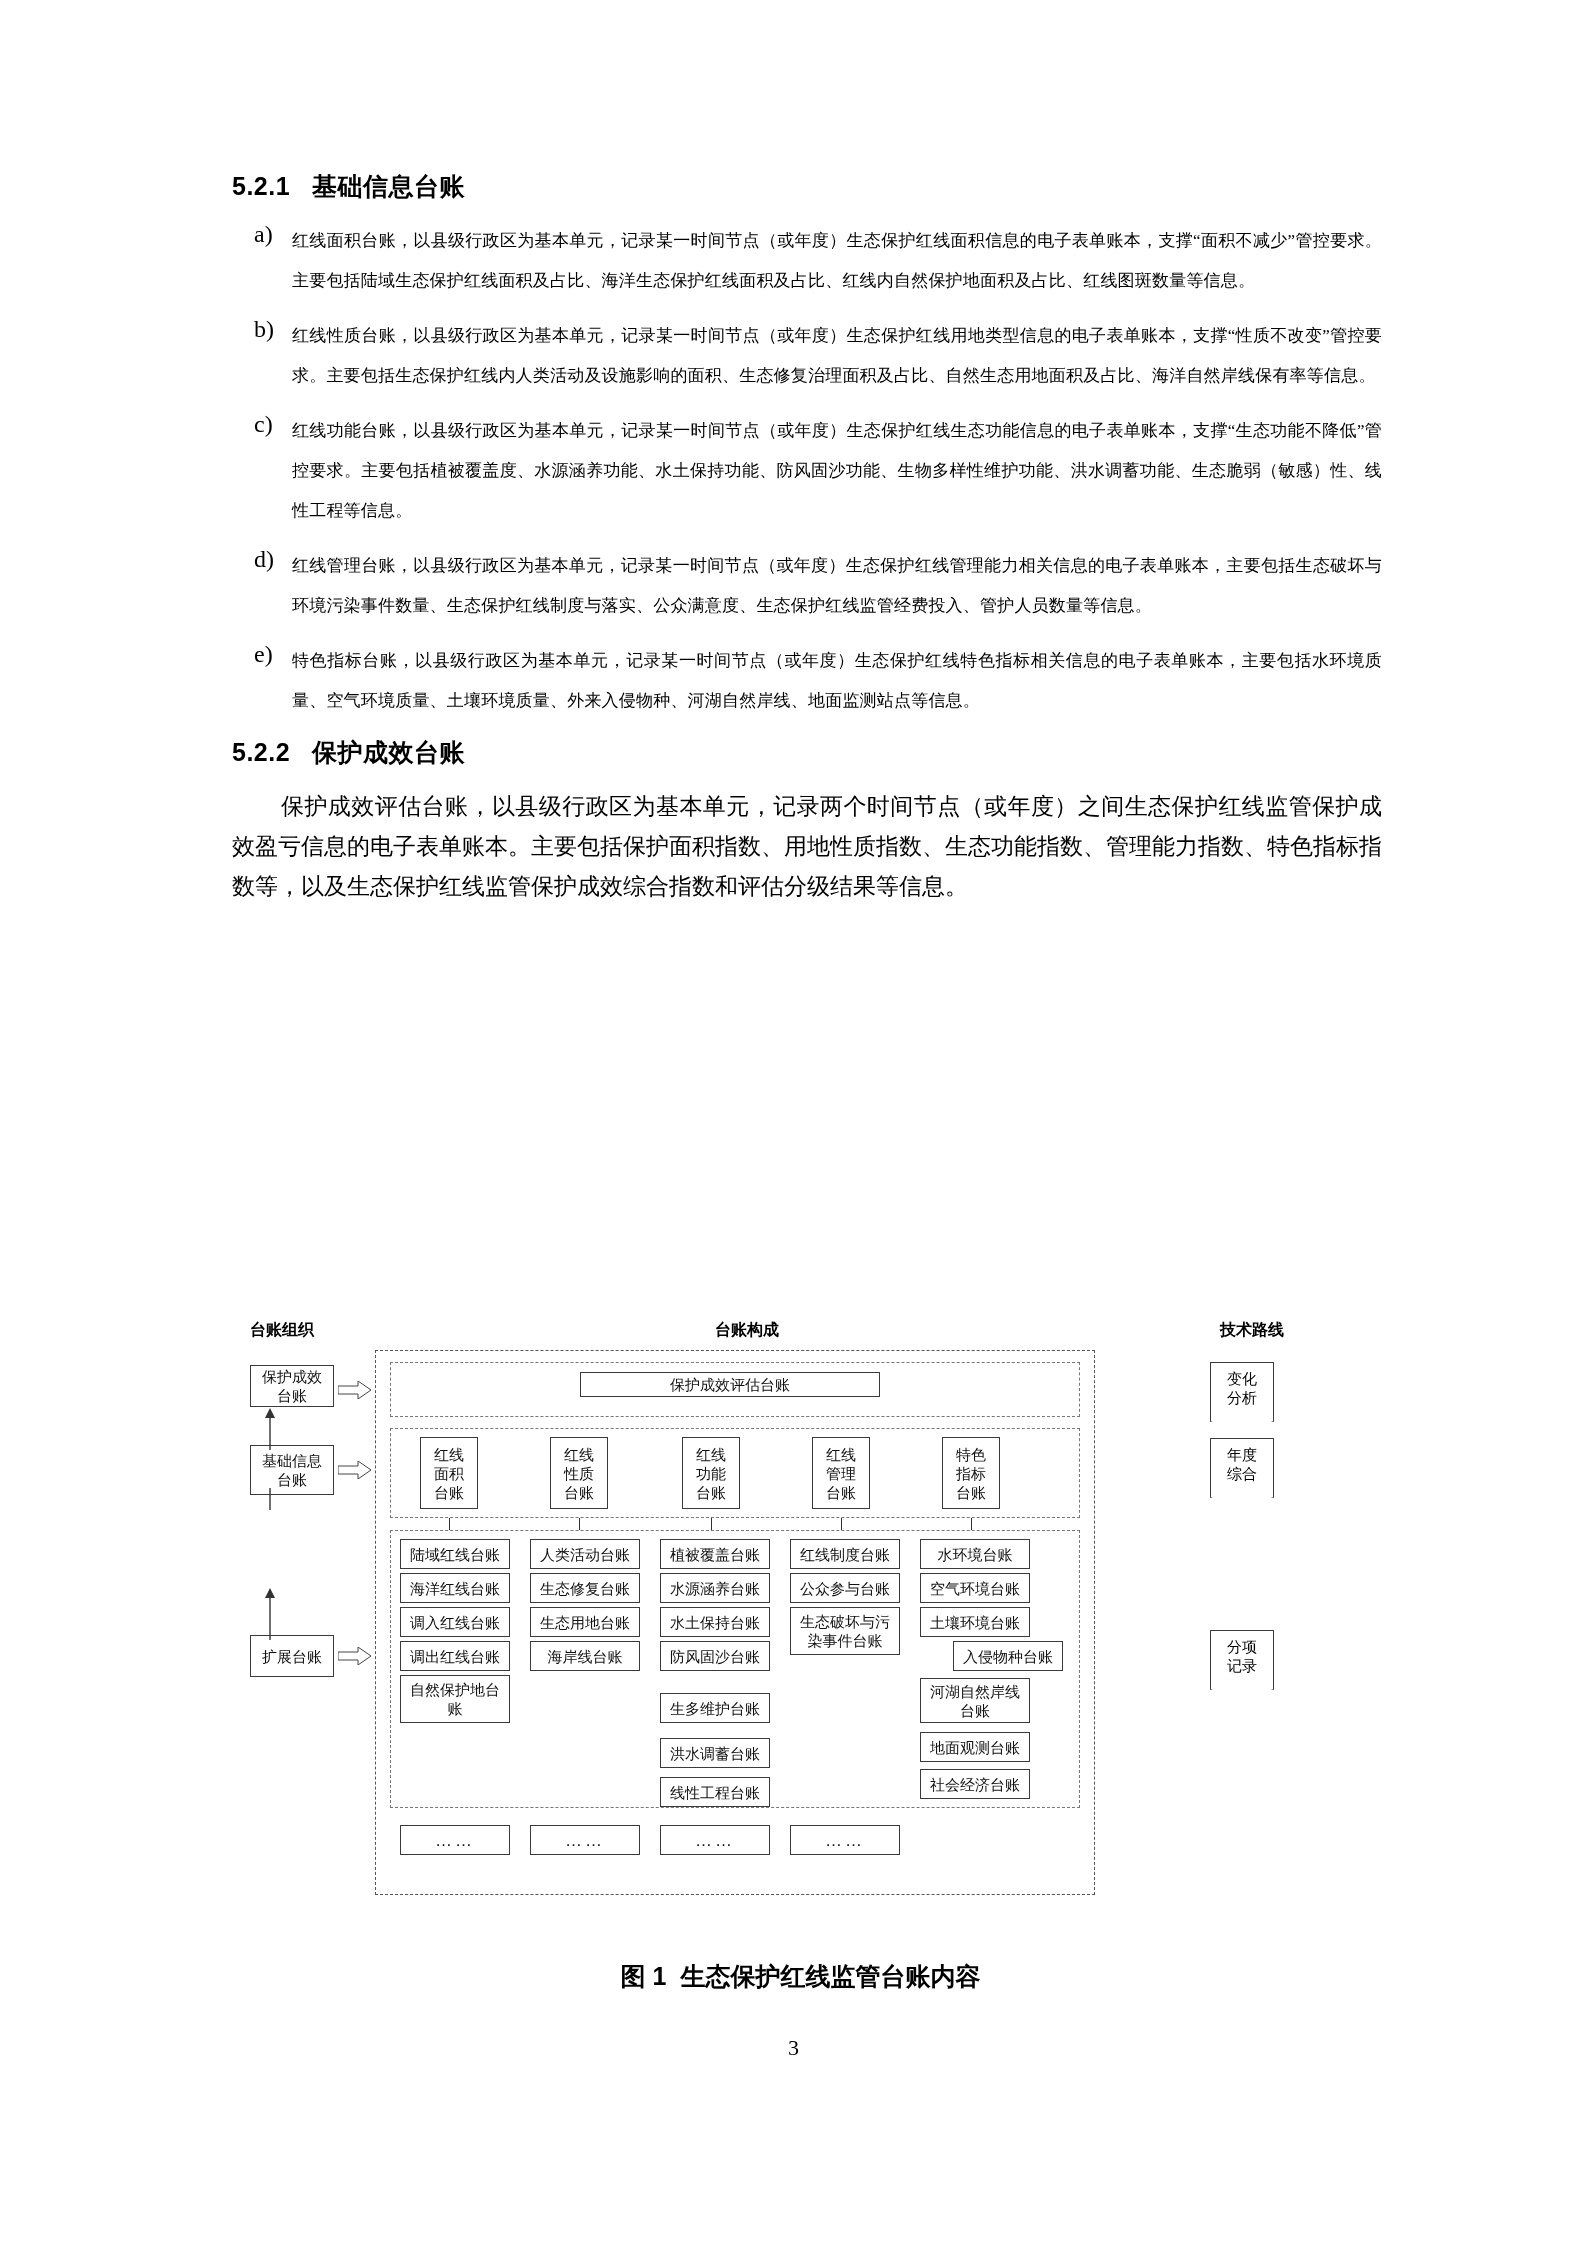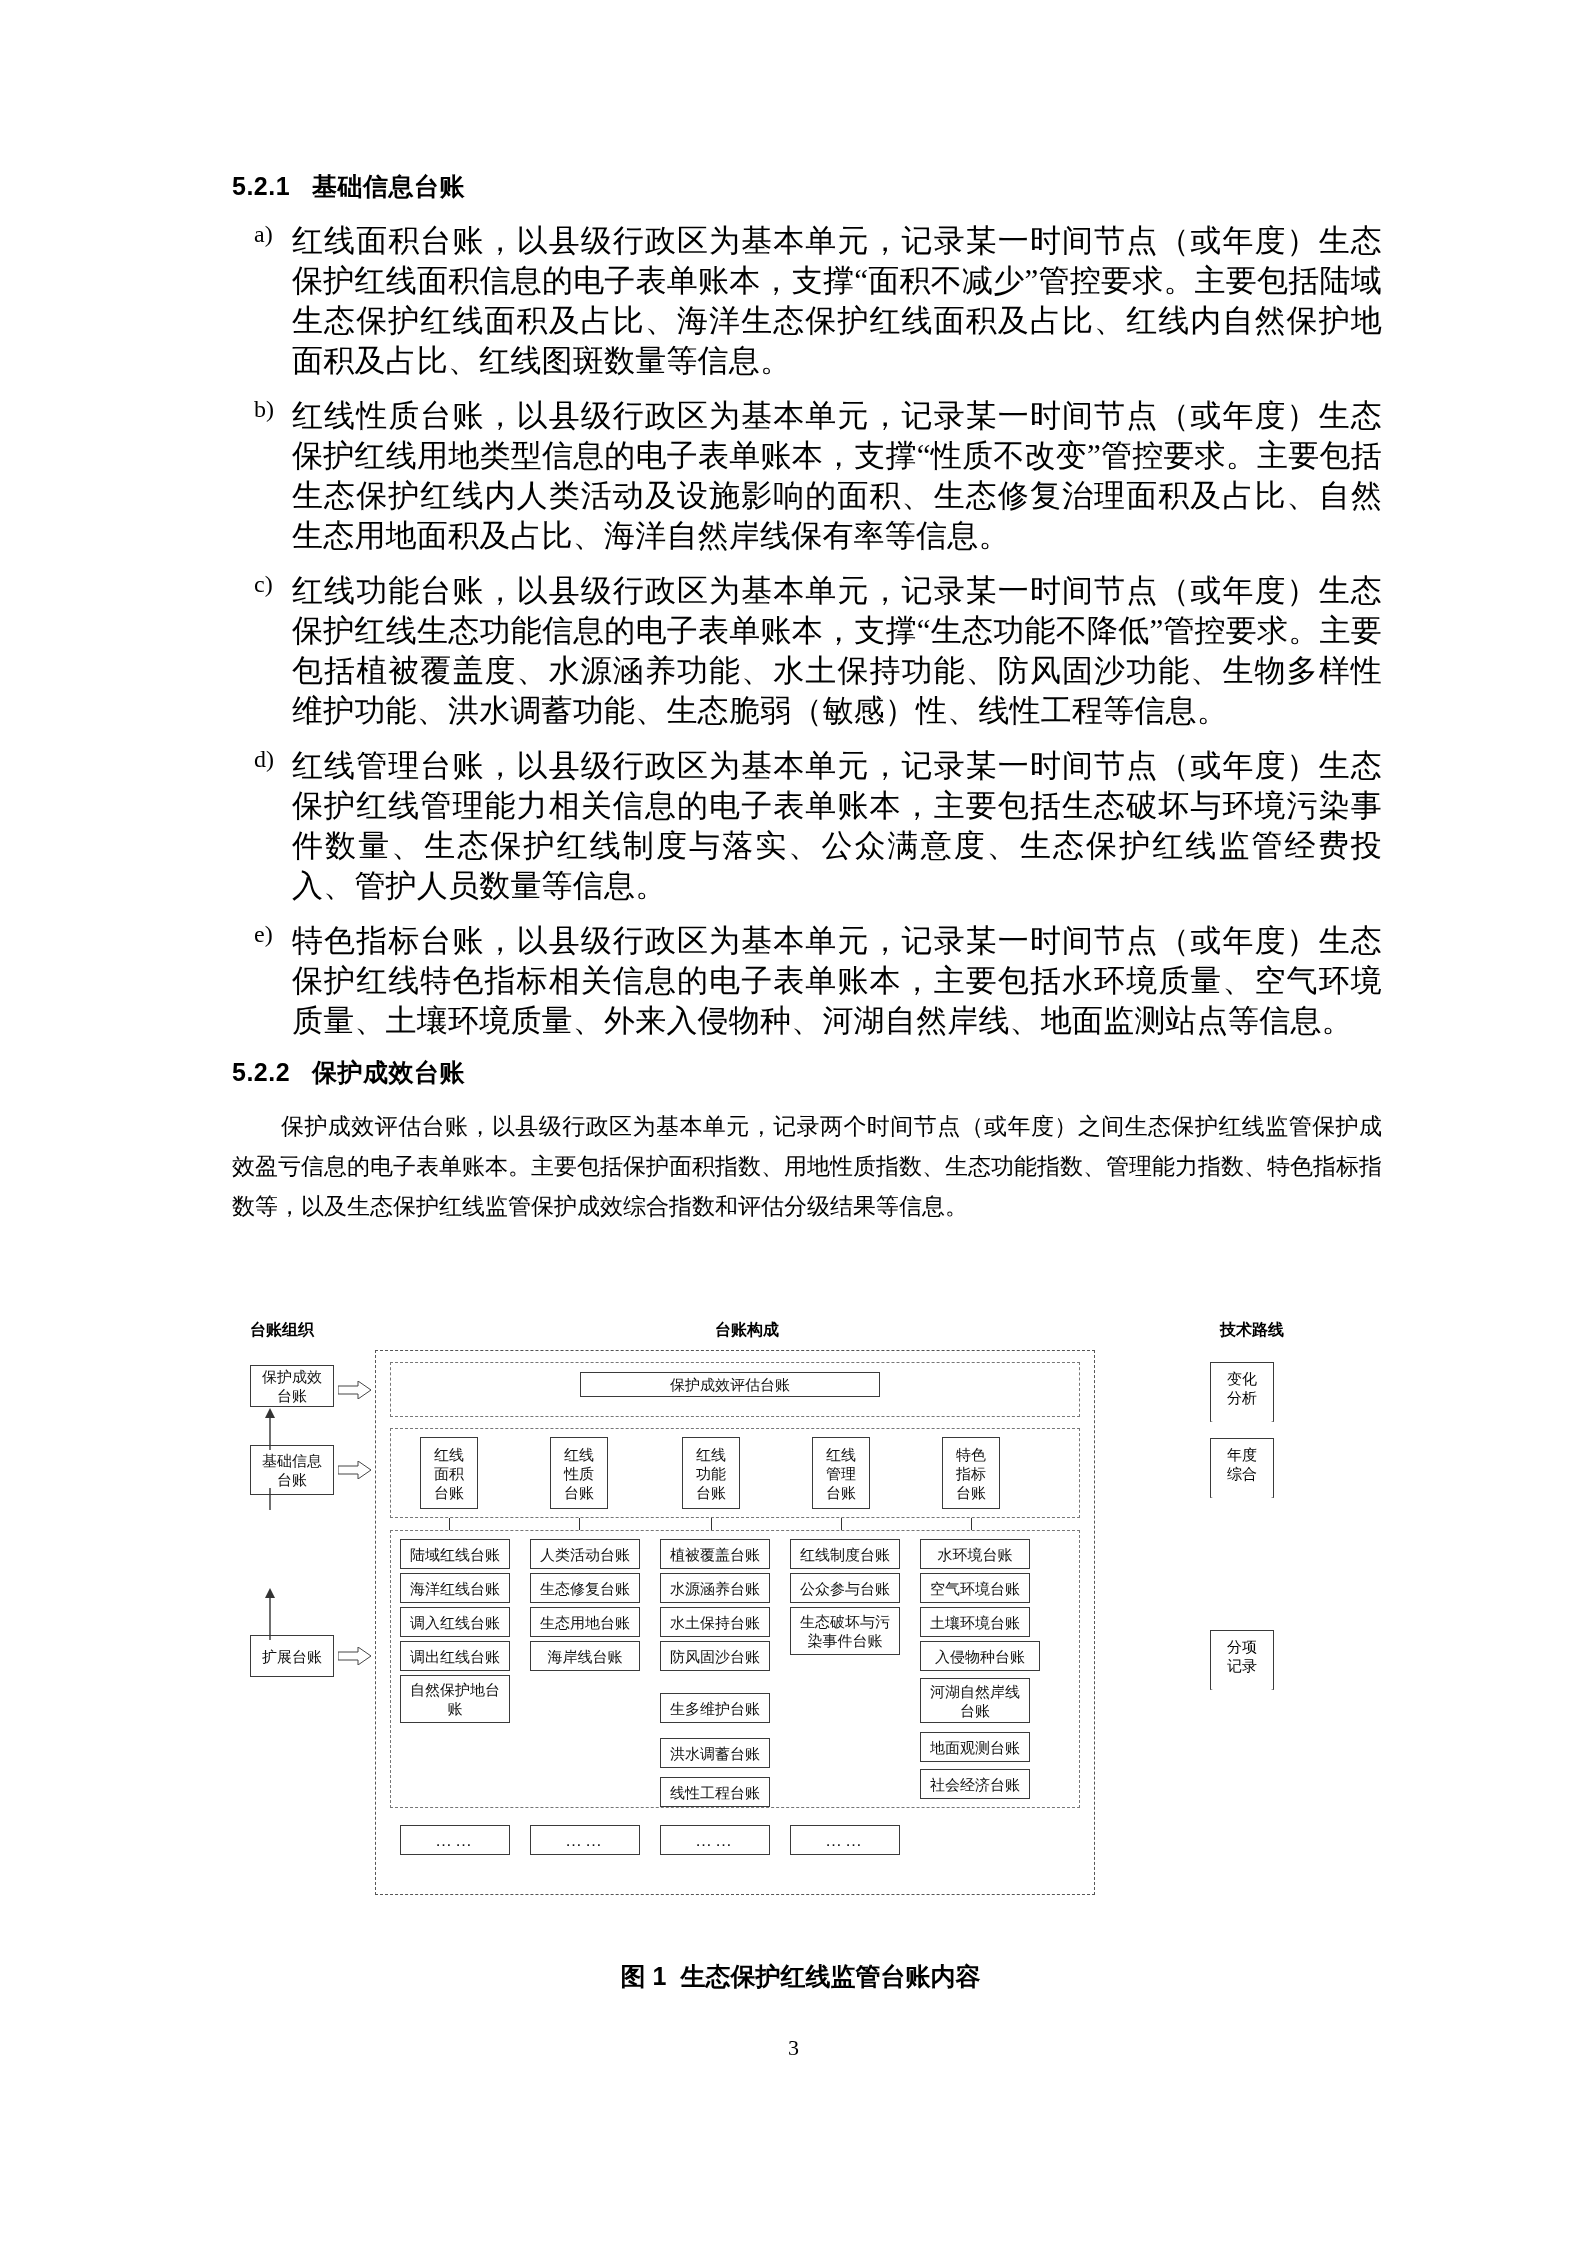--- a/index.html
+++ b/index.html
@@ -33,21 +33,21 @@
   .item .marker {
     width:60px;
     flex:0 0 60px;
     font-size:24px;
     font-family:"Liberation Serif", serif;
     padding-left:22px;
     box-sizing:border-box;
   }
   .item .body {
     flex:1 1 auto;
-    font-size:31px;
+    font-size:17px;
     line-height:40px;
     text-align:justify;
     font-family:"Liberation Serif", serif;
     letter-spacing:0.2px;
   }
   .para {
     font-size:23px;
     line-height:40px;
     text-align:justify;
     text-indent:49px;
@@ -233,21 +233,21 @@
     <div class="box" style="left:410px; top:418px; width:110px; height:30px;">洪水调蓄台账</div>
     <div class="box" style="left:410px; top:457px; width:110px; height:30px;">线性工程台账</div>
 
     <div class="box" style="left:540px; top:219px; width:110px; height:30px;">红线制度台账</div>
     <div class="box" style="left:540px; top:253px; width:110px; height:30px;">公众参与台账</div>
     <div class="box" style="left:540px; top:287px; width:110px; height:48px; padding:0 6px;">生态破坏与污染事件台账</div>
 
     <div class="box" style="left:670px; top:219px; width:110px; height:30px;">水环境台账</div>
     <div class="box" style="left:670px; top:253px; width:110px; height:30px;">空气环境台账</div>
     <div class="box" style="left:670px; top:287px; width:110px; height:30px;">土壤环境台账</div>
-    <div class="box" style="left:670px; top:321px; width:120px; height:30px;">入侵物种台账</div>
+    <div class="box" style="left:703px; top:321px; width:110px; height:30px;">入侵物种台账</div>
     <div class="box" style="left:670px; top:358px; width:110px; height:45px; padding:0 4px;">河湖自然岸线台账</div>
     <div class="box" style="left:670px; top:412px; width:110px; height:30px;">地面观测台账</div>
     <div class="box" style="left:670px; top:449px; width:110px; height:30px;">社会经济台账</div>
 
     <div class="box dots" style="left:150px; top:505px; width:110px; height:30px;">……</div>
     <div class="box dots" style="left:280px; top:505px; width:110px; height:30px;">……</div>
     <div class="box dots" style="left:410px; top:505px; width:110px; height:30px;">……</div>
     <div class="box dots" style="left:540px; top:505px; width:110px; height:30px;">……</div>
 
     <div class="box" style="left:0px; top:45px; width:84px; height:42px; flex-direction:column;">

